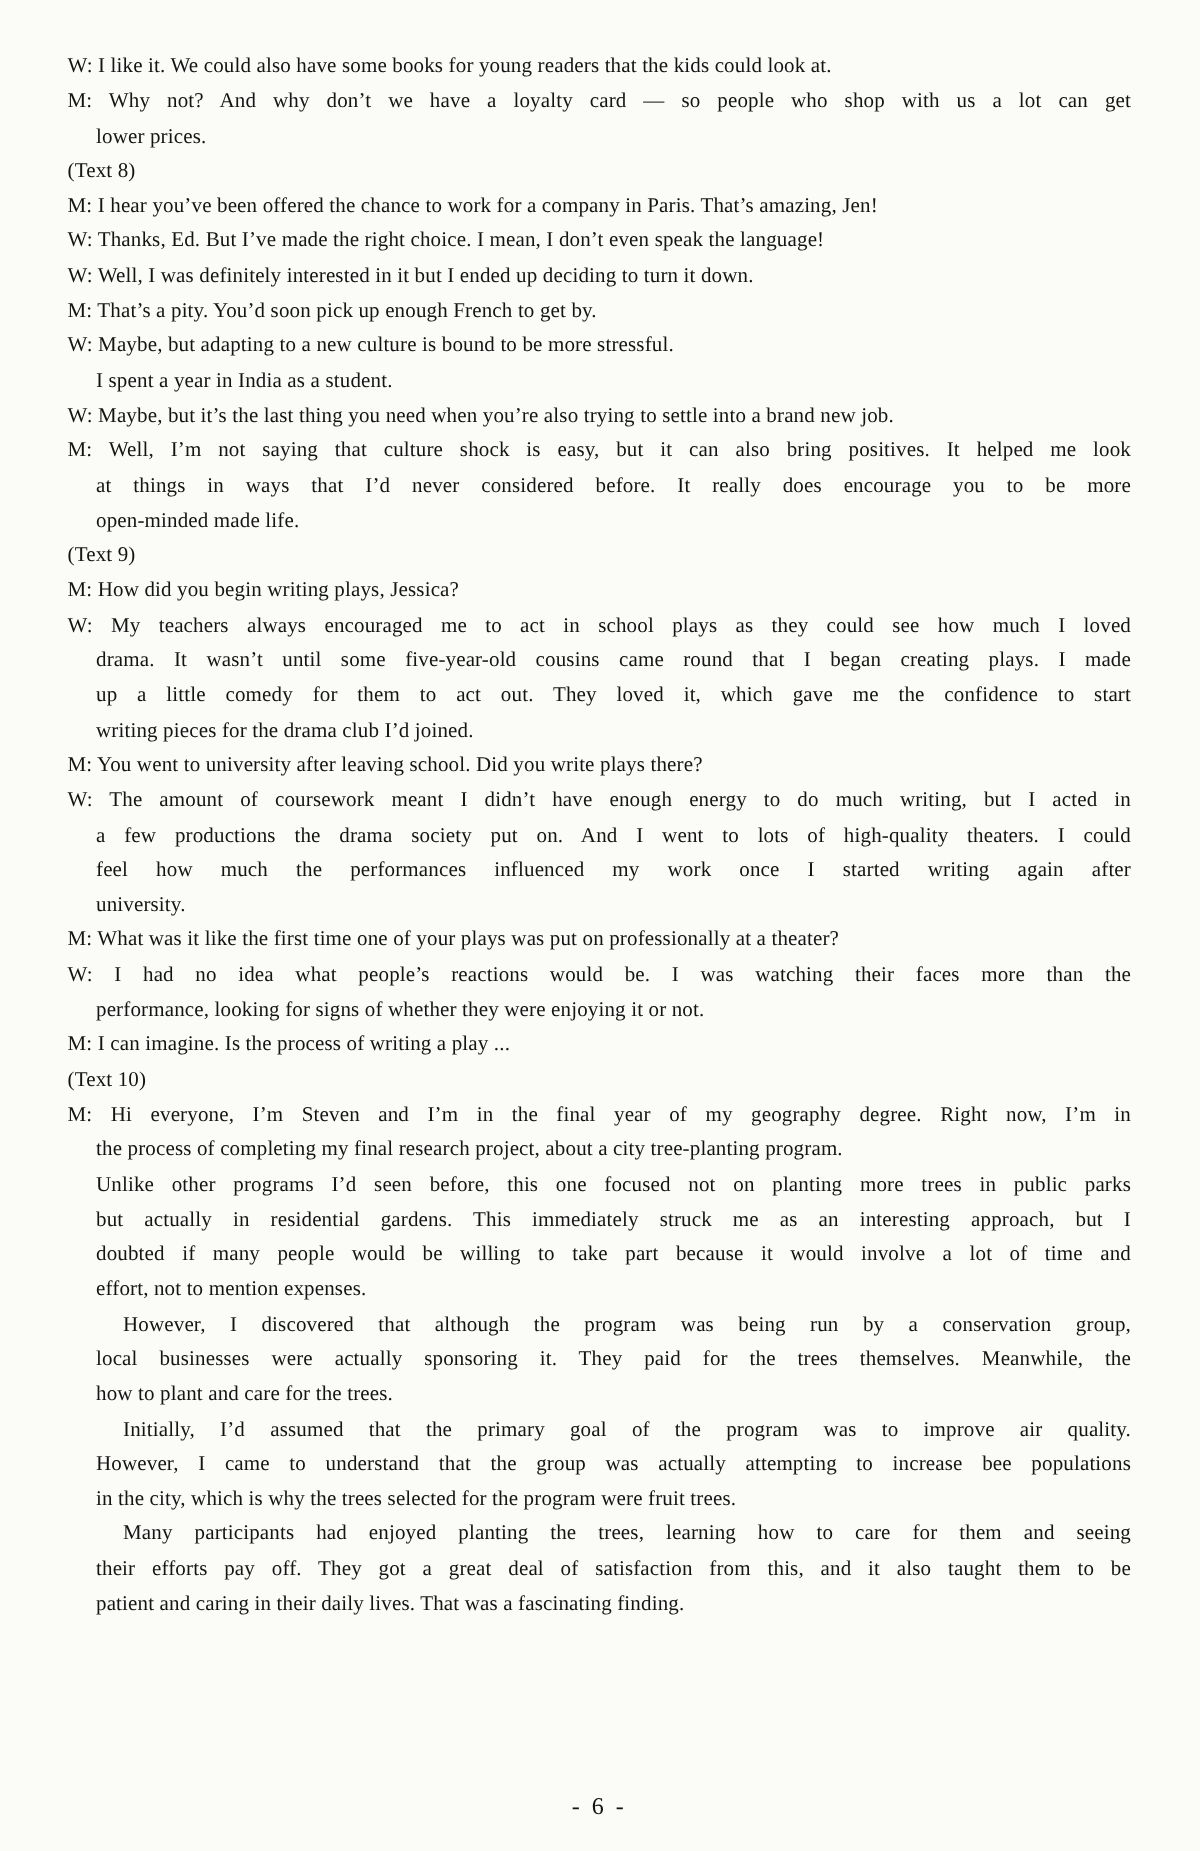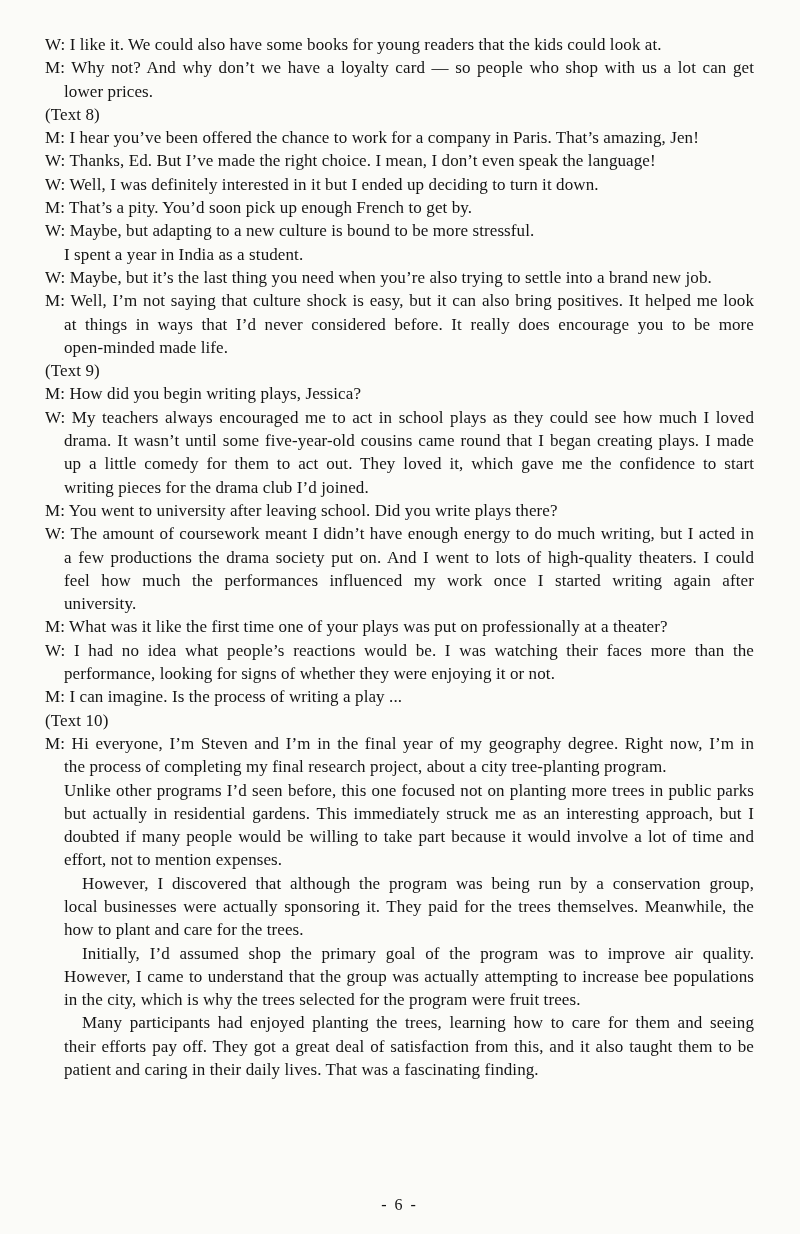--- a/index.html
+++ b/index.html
@@ -15,21 +15,21 @@
     color: #141414;
     overflow: hidden;
   }
   .page {
     position: absolute;
     top: 33px;
     left: 45px;
     width: 709px;
   }
   .line {
-    font-size: 17px;
+    font-size: 14px;
     line-height: 23.3px;
     white-space: normal;
     letter-spacing: 0.1px;
   }
   .ind0 { margin-left: 0; }
   .ind1 { margin-left: 19px; }
   .ind2 { margin-left: 37px; }
   .just {
     text-align: justify;
     text-align-last: justify;
@@ -82,21 +82,21 @@
       <div class="line ind0">(Text 10)</div>
       <div class="line ind0 just">M: Hi everyone, I’m Steven and I’m in the final year of my geography degree. Right now, I’m in</div>
       <div class="line ind1">the process of completing my final research project, about a city tree-planting program.</div>
       <div class="line ind1 just">Unlike other programs I’d seen before, this one focused not on planting more trees in public parks</div>
       <div class="line ind1 just">but actually in residential gardens. This immediately struck me as an interesting approach, but I</div>
       <div class="line ind1 just">doubted if many people would be willing to take part because it would involve a lot of time and</div>
       <div class="line ind1">effort, not to mention expenses.</div>
       <div class="line ind2 just">However, I discovered that although the program was being run by a conservation group,</div>
       <div class="line ind1 just">local businesses were actually sponsoring it. They paid for the trees themselves. Meanwhile, the</div>
       <div class="line ind1">how to plant and care for the trees.</div>
-      <div class="line ind2 just">Initially, I’d assumed shop the primary goal of the program was to improve air quality.</div>
+      <div class="line ind2 just">Initially, I’d assumed that the primary goal of the program was to improve air quality.</div>
       <div class="line ind1 just">However, I came to understand that the group was actually attempting to increase bee populations</div>
       <div class="line ind1">in the city, which is why the trees selected for the program were fruit trees.</div>
       <div class="line ind2 just">Many participants had enjoyed planting the trees, learning how to care for them and seeing</div>
       <div class="line ind1 just">their efforts pay off. They got a great deal of satisfaction from this, and it also taught them to be</div>
       <div class="line ind1">patient and caring in their daily lives. That was a fascinating finding.</div>
     </div>
 </div>
 
 <div class="page-number">- 6 -</div>
 

